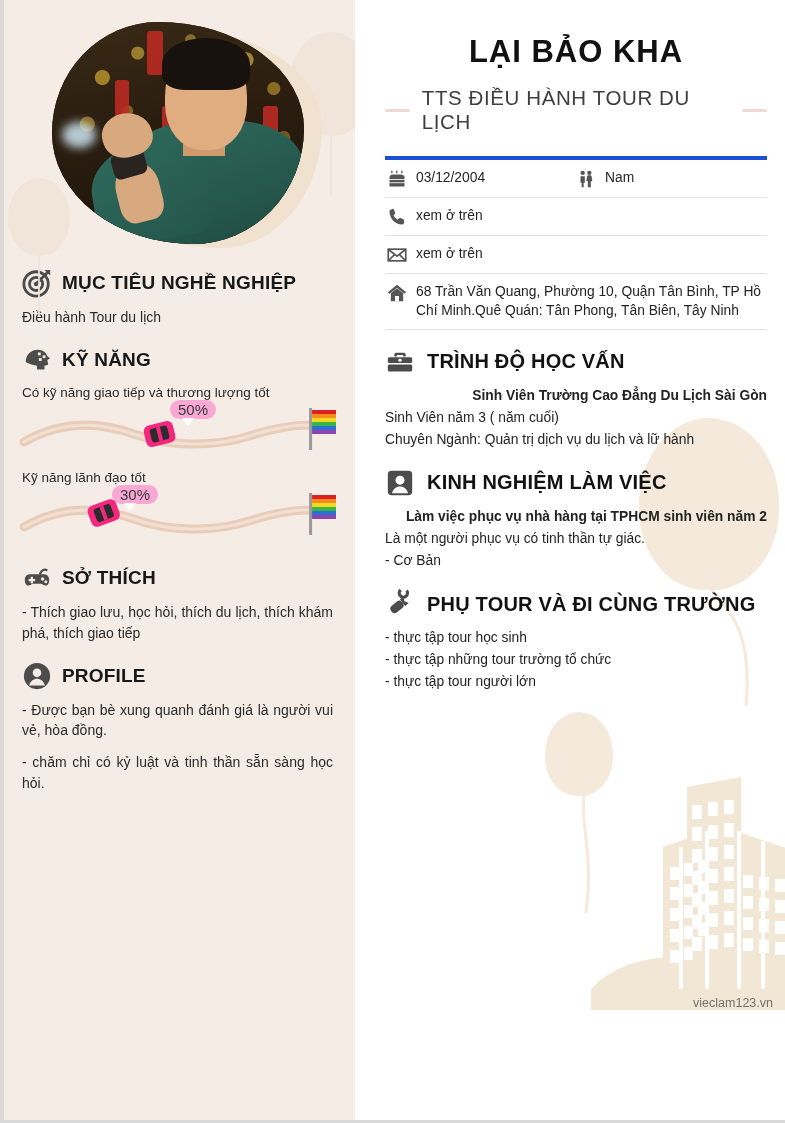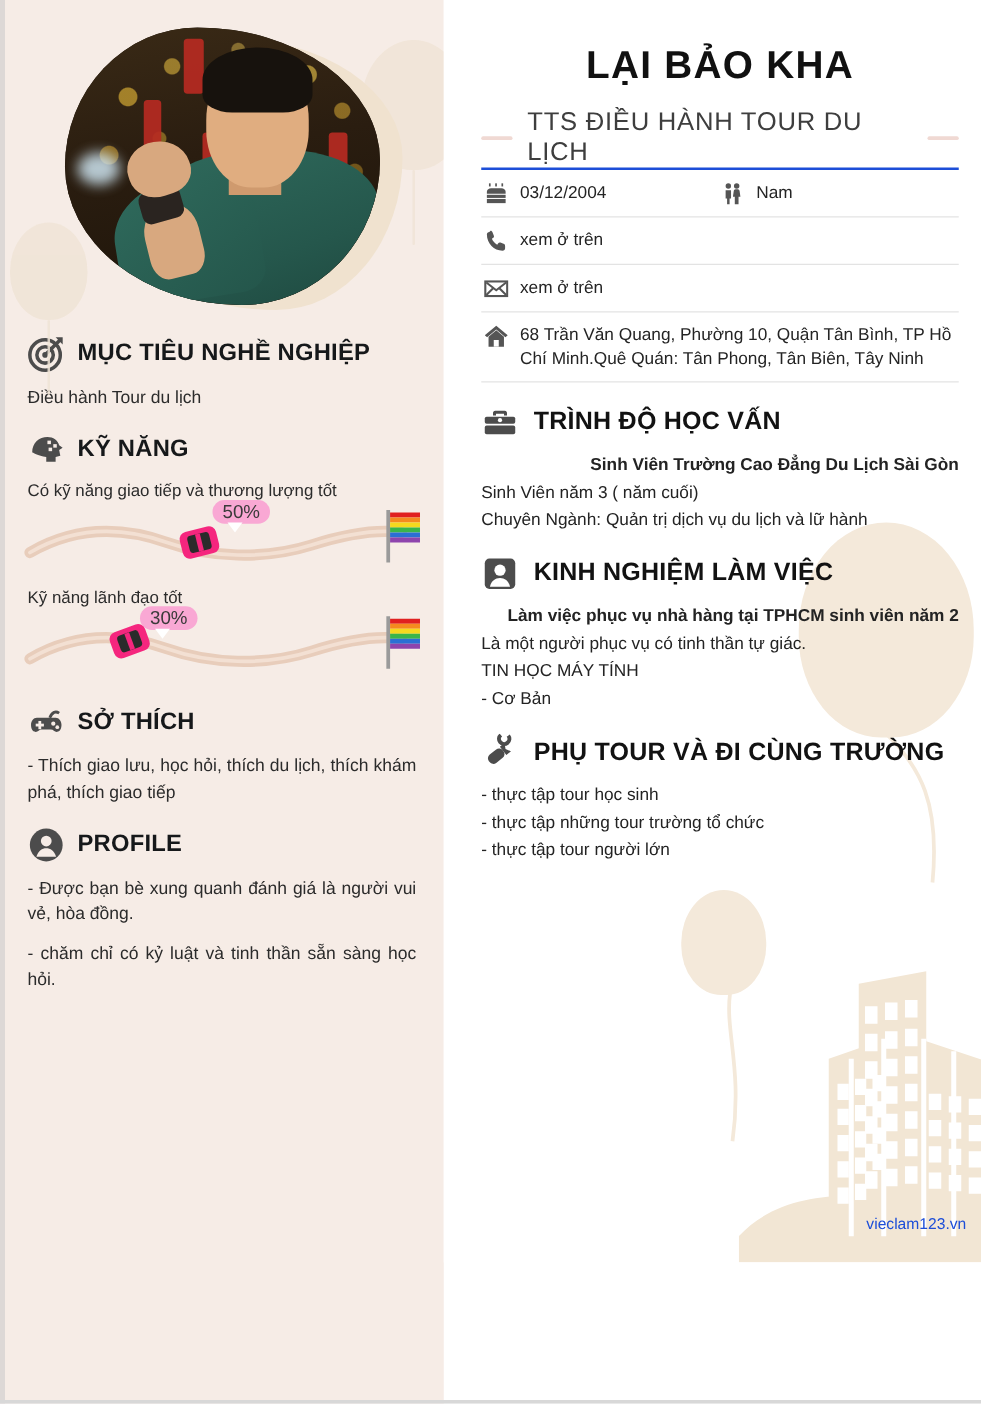--- a/index.html
+++ b/index.html
@@ -132,37 +132,37 @@
   .r-balloon { position: absolute; background: #f4e9da; border-radius: 50% 50% 47% 47%; }
   .r-balloon .str { position: absolute; left: 48%; top: 99%; width: 92px; height: 120px; }
   .rb-1 { width: 140px; height: 172px; right: 6px; top: 418px; }
   .rb-2 { width: 68px;  height: 84px;  right: 172px; top: 712px; }
 
   .r-name { text-align: center; font-size: 31px; font-weight: 700; letter-spacing: 1px; color: #111; margin-top: 34px; }
   .r-sub-row { display: flex; align-items: center; justify-content: center; gap: 12px; margin-top: 16px; }
   .dash { width: 26px; height: 3px; background: #f0d9d3; border-radius: 2px; }
   .r-sub { font-size: 20.5px; font-weight: 500; letter-spacing: .6px; color: #3e3e3e; }
 
-  .contact { border-top: 2px solid #1d4ed8; }
+  .contact { margin-top: 22px; border-top: 4px solid #1d4ed8; }
   .c-row { display: flex; border-bottom: 1.5px solid #e3e3e3; padding: 8px 2px; align-items: flex-start; }
   .c-cell { display: flex; align-items: flex-start; gap: 9px; flex: 1; }
   .c-cell.half { flex: 0 0 50%; }
   .c-ico { width: 20px; height: 20px; flex: 0 0 20px; margin-top: 1px; }
   .c-ico svg { width: 100%; height: 100%; fill: #555; display: block; }
   .c-txt { font-size: 13.8px; color: #242424; line-height: 1.4; }
 
   .r-section { margin-top: 17px; position: relative; z-index: 2; }
   .r-head { display: flex; align-items: center; gap: 12px; }
   .r-head h2 { font-size: 20px; font-weight: 700; letter-spacing: .2px; color: #121212; }
   .r-body { margin-top: 8px; font-size: 13.8px; line-height: 1.6; color: #232323; }
   .r-body .b { font-weight: 700; text-align: right; }
 
   .city { position: absolute; right: -6px; bottom: 0; width: 200px; height: 235px; }
   .city svg { width: 100%; height: 100%; display: block; }
-  .watermark { position: absolute; right: 12px; bottom: 24px; font-size: 12.5px; color: #1d4ed8; }
+  .watermark { position: absolute; right: 12px; bottom: 0; font-size: 12.5px; color: #737373; }
   .bottom-line { position: absolute; left: 0; bottom: 0; width: 100%; height: 3px; background: #d8d8d8; }
 </style>
 </head>
 <body>
 
 <div class="page">
 
   <div class="left-col">
     <div class="left-edge"></div>
     <div class="balloon bl-1"></div>
@@ -423,21 +423,20 @@
               <rect x="3" y="3" width="26" height="26" rx="4"></rect>
               <circle cx="16" cy="13" r="4.8" fill="#fff"></circle>
               <path d="M7.4 27c1.2-5 4.6-7.4 8.6-7.4s7.4 2.4 8.6 7.4z" fill="#fff"></path>
             </svg>
         </span>
         <h2>KINH NGHIỆM LÀM VIỆC</h2>
       </div>
       <div class="r-body">
         <div class="b">Làm việc phục vụ nhà hàng tại TPHCM sinh viên năm 2</div>
         <div>Là một người phục vụ có tinh thần tự giác.</div>
-        <div>TIN HỌC MÁY TÍNH</div>
         <div>- Cơ Bản</div>
       </div>
     </div>
 
     <div class="r-section">
       <div class="r-head">
         <span class="icon-sq">
           <svg viewBox="0 0 32 32">
               <g transform="rotate(-38 16 16)">
                 <rect x="4" y="12" width="15" height="9" rx="4"></rect>

